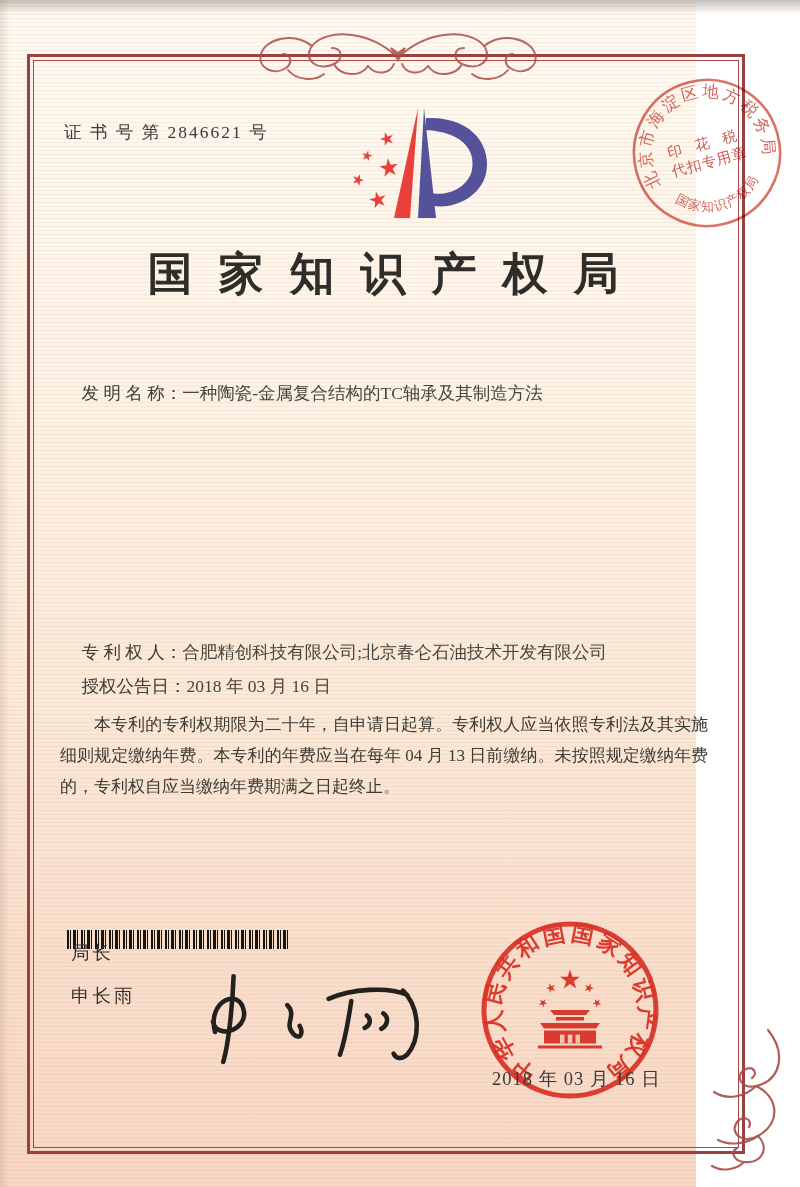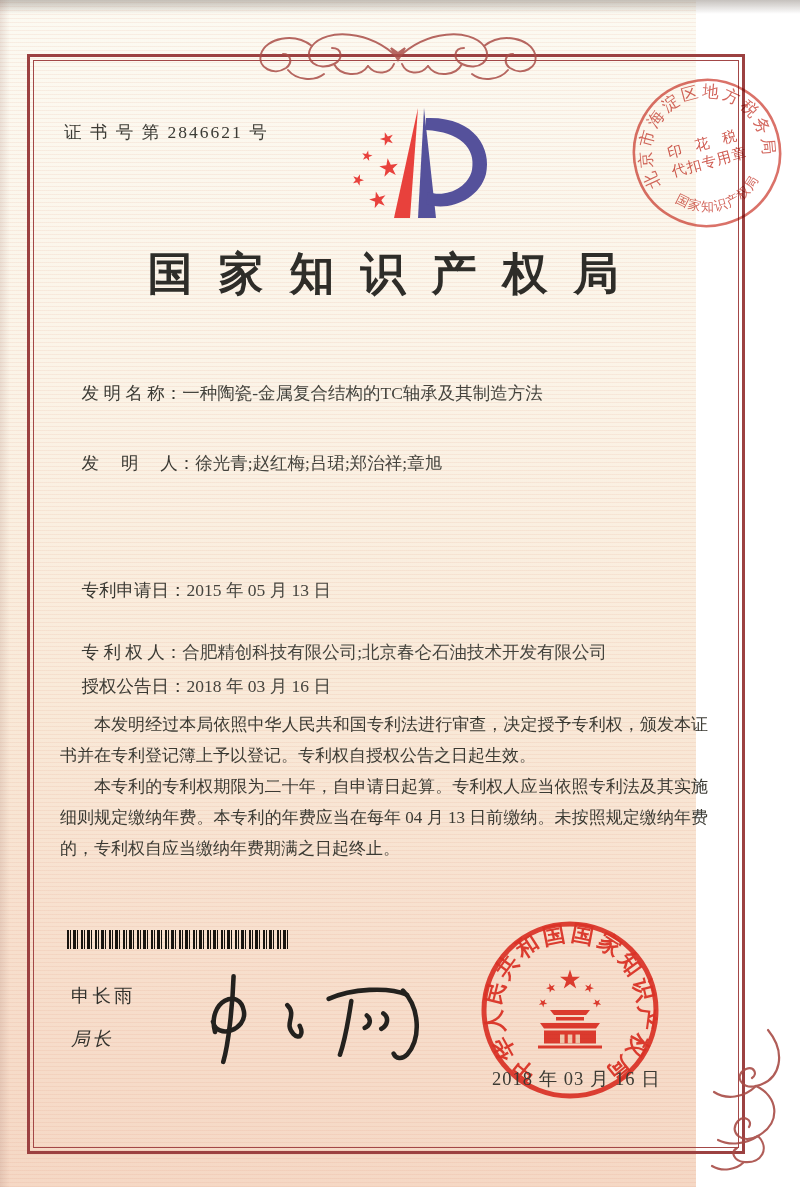--- a/index.html
+++ b/index.html
@@ -27,21 +27,21 @@
   .f-value{color:#45443e;}
   .paras{position:absolute;left:60px;top:710px;width:648px;}
   .paras p{margin:0;font-size:17px;line-height:1.82;color:#3b3a33;
     text-indent:2em;text-align:justify;}
   .barcode{position:absolute;left:67px;top:930px;width:224px;height:19px;
     background:repeating-linear-gradient(90deg,
       #17130f 0 2px, rgba(0,0,0,0) 2px 3px,
       #17130f 3px 4px, rgba(0,0,0,0) 4px 6px,
       #17130f 6px 9px, rgba(0,0,0,0) 9px 10px,
       #17130f 10px 11px, rgba(0,0,0,0) 11px 14px);}
-  .comm-label{position:absolute;left:71px;top:1026px;font-size:18.5px;color:#33322d;letter-spacing:3px;font-style:italic;}
+  .comm-label{position:absolute;left:71px;top:940px;font-size:18.5px;color:#33322d;letter-spacing:3px;}
   .comm-name{position:absolute;left:71px;top:983px;font-size:18.5px;color:#33322d;letter-spacing:3px;}
   .issue-date{position:absolute;left:492px;top:1066px;font-size:18.5px;color:#3b3a33;
     letter-spacing:1px;z-index:6;}
   .sig{position:absolute;left:185px;top:970px;z-index:4;}
   .seal{position:absolute;left:478px;top:918px;z-index:5;mix-blend-mode:multiply;}
   .stamp{position:absolute;left:628px;top:74px;transform:rotate(-15deg);mix-blend-mode:multiply;}
   .flourish{position:absolute;left:248px;top:18px;}
   .corner-orn{position:absolute;left:696px;top:1024px;}
   svg text{font-family:"Liberation Serif","DejaVu Serif",serif;}
 </style>
@@ -124,35 +124,28 @@
     <text font-size="13" fill="#cf5a50" letter-spacing="1" opacity="0.92">
       <textPath href="#stampBottom" startOffset="50%" text-anchor="middle">国家知识产权局</textPath>
     </text>
   </svg>
 
   <div class="title">国家知识产权局</div>
 
   <div class="field-row" style="top:360px">
     <span class="f-label">发 明 名 称：</span><span class="f-value">一种陶瓷-金属复合结构的TC轴承及其制造方法</span>
   </div>
-  <div class="field-row" style="top:430px">
-    <span class="f-label">发　 明　 人：</span><span class="f-value">徐光青;赵红梅;吕珺;郑治祥;章旭</span>
-  </div>
-  <div class="field-row" style="top:557px">
-    <span class="f-label">专利申请日：</span><span class="f-value">2015 年 05 月 13 日</span>
-  </div>
   <div class="field-row" style="top:619px">
     <span class="f-label">专 利 权 人：</span><span class="f-value">合肥精创科技有限公司;北京春仑石油技术开发有限公司</span>
   </div>
   <div class="field-row" style="top:653px">
     <span class="f-label">授权公告日：</span><span class="f-value">2018 年 03 月 16 日</span>
   </div>
 
   <div class="paras">
-    <p>本发明经过本局依照中华人民共和国专利法进行审查，决定授予专利权，颁发本证书并在专利登记簿上予以登记。专利权自授权公告之日起生效。</p>
     <p>本专利的专利权期限为二十年，自申请日起算。专利权人应当依照专利法及其实施细则规定缴纳年费。本专利的年费应当在每年 04 月 13 日前缴纳。未按照规定缴纳年费的，专利权自应当缴纳年费期满之日起终止。</p>
   </div>
 
   <div class="barcode"></div>
 
   <div class="comm-label">局长</div>
   <div class="comm-name">申长雨</div>
 
   <svg class="sig" width="250" height="95" viewBox="0 0 240 92">
     <g stroke="#23211e" fill="none" stroke-width="4.4" stroke-linecap="round" stroke-linejoin="round">

